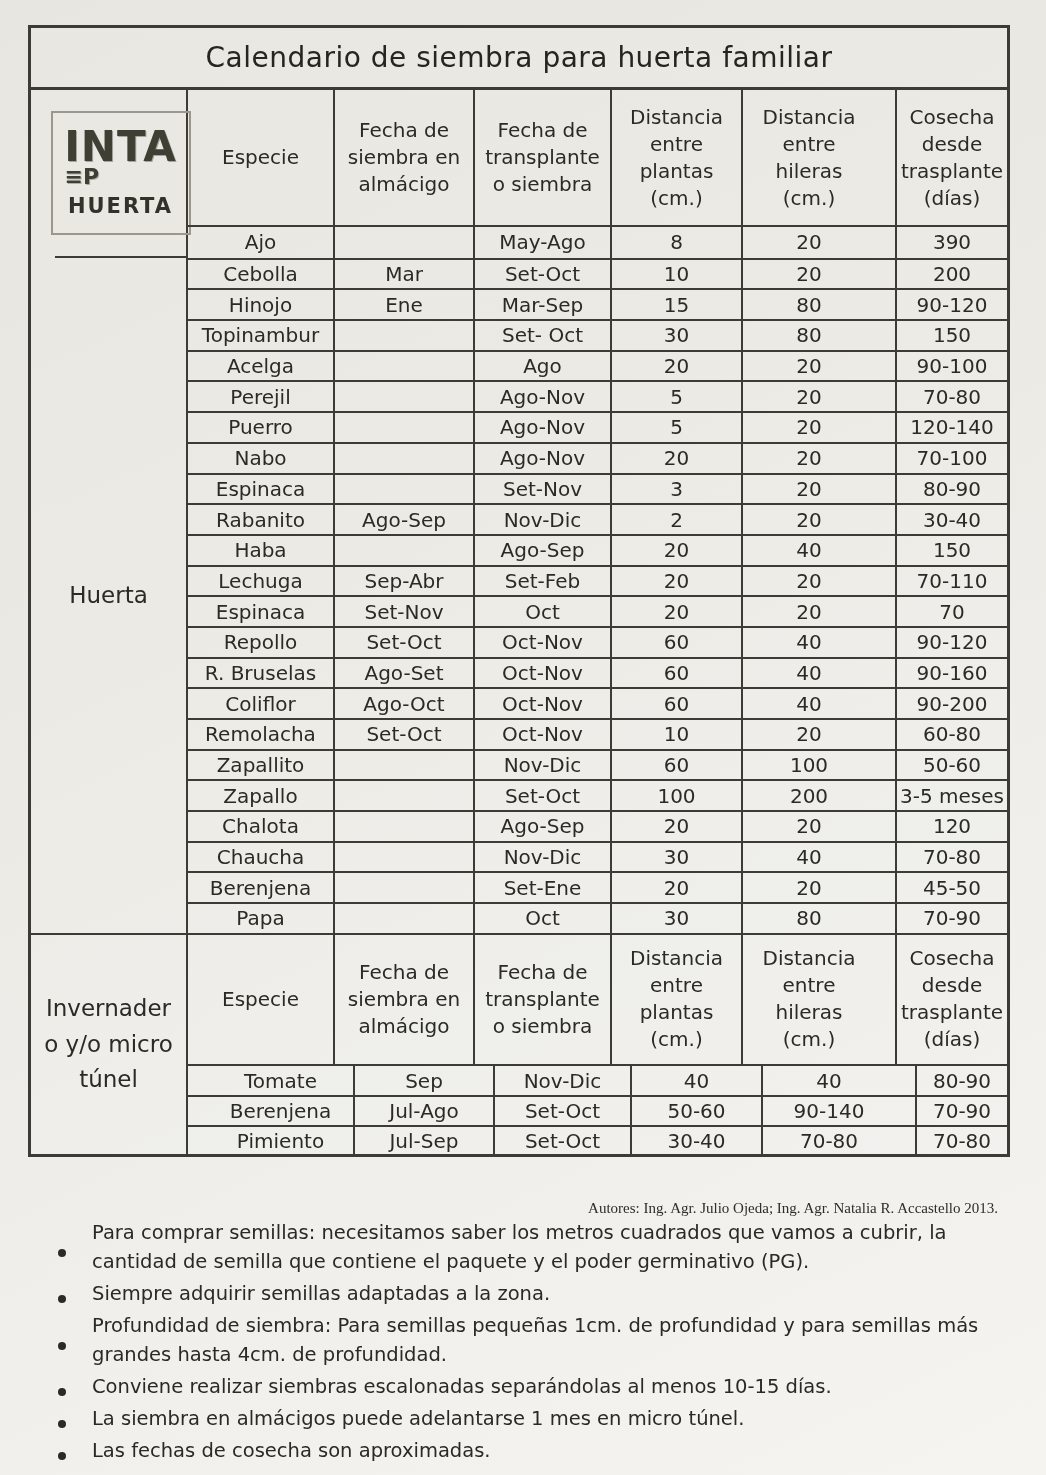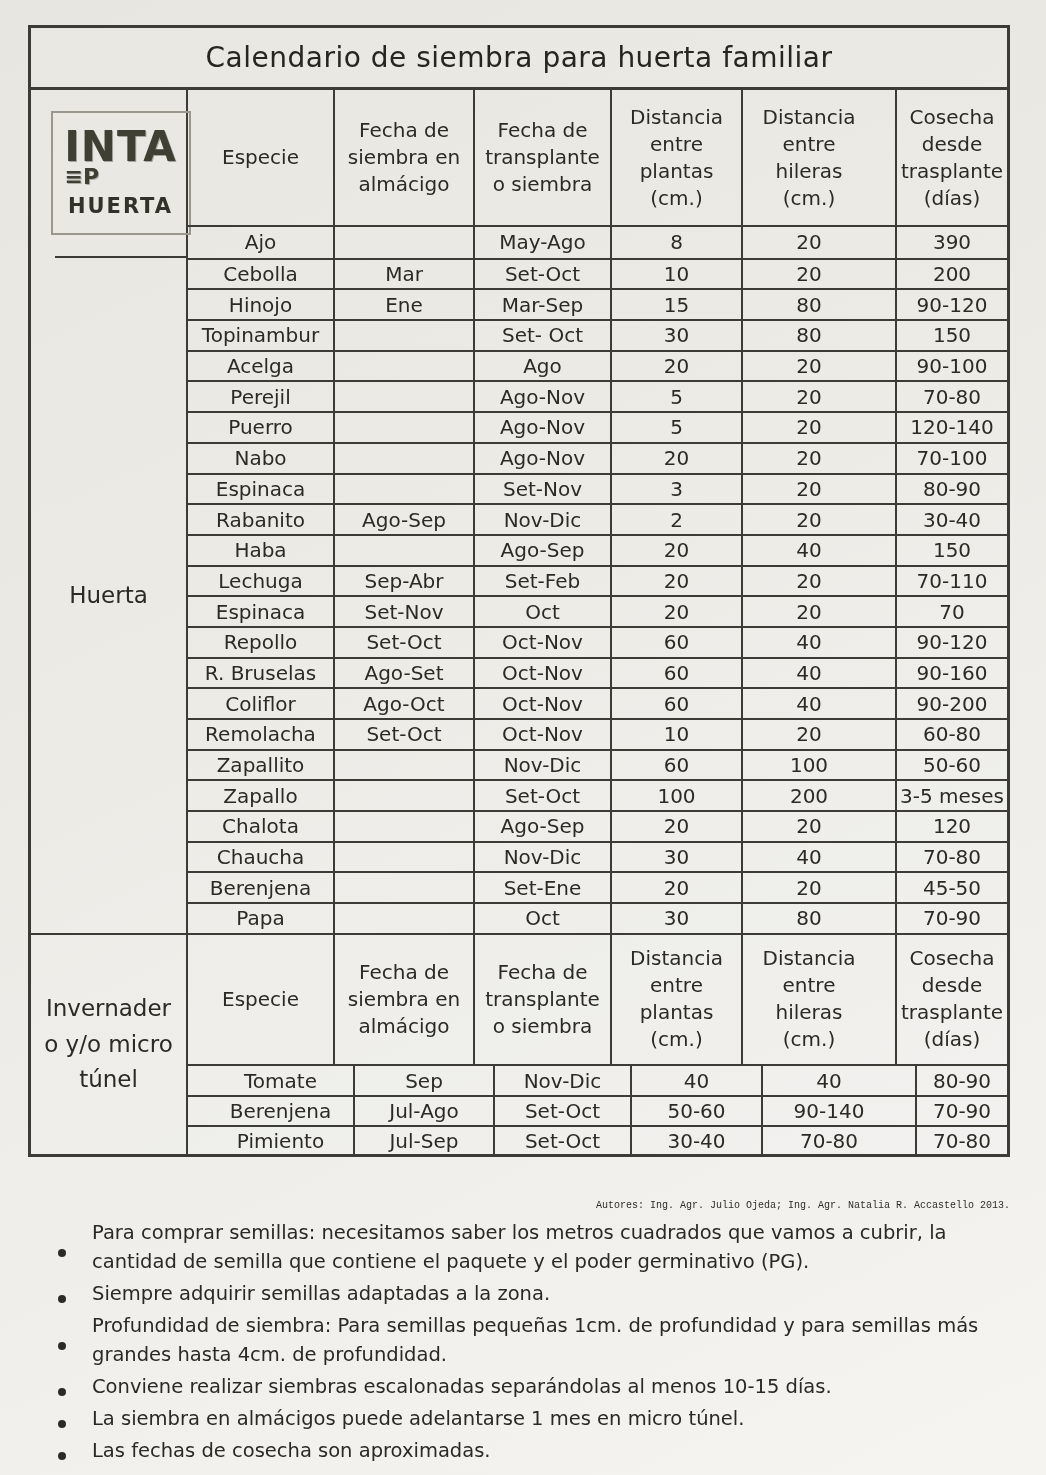--- a/index.html
+++ b/index.html
@@ -65,23 +65,23 @@
   }
   .cell + .cell { border-left:2px solid #3c3b35; }
   .w-esp { width:145px; }
   .w-c2  { width:140px; }
   .w-c3  { width:137px; }
   .w-c4  { width:131px; }
   .w-c5  { width:134px; }
   .w-c6  { flex:1;margin-left:20px; }
 
   .credit {
-    position:absolute; top:1200px; right:36px;
-    font-family:Liberation Mono, monospace;
-    font-size:10px; color:#2e2d27;
+    position:absolute; top:1200px; right:48px;
+    font-family:Liberation Serif, serif;
+    font-size:15px; color:#2e2d27;
   }
 
   .notes {
     position:absolute; left:58px; top:1218px; width:960px;
     list-style:none; margin:0; padding:0;
   }
   .note-item { display:flex; align-items:center; margin-bottom:3px; }
   .dot {
     width:8px; height:8px; border-radius:50%;
     background:#2b2a24; margin:11px 26px 0 0; flex:0 0 auto;

